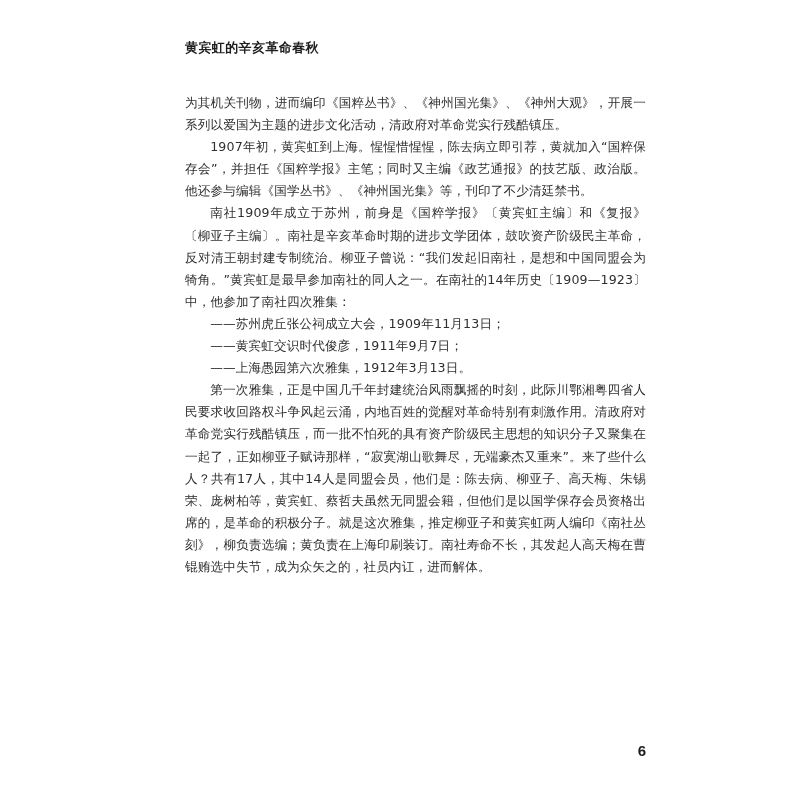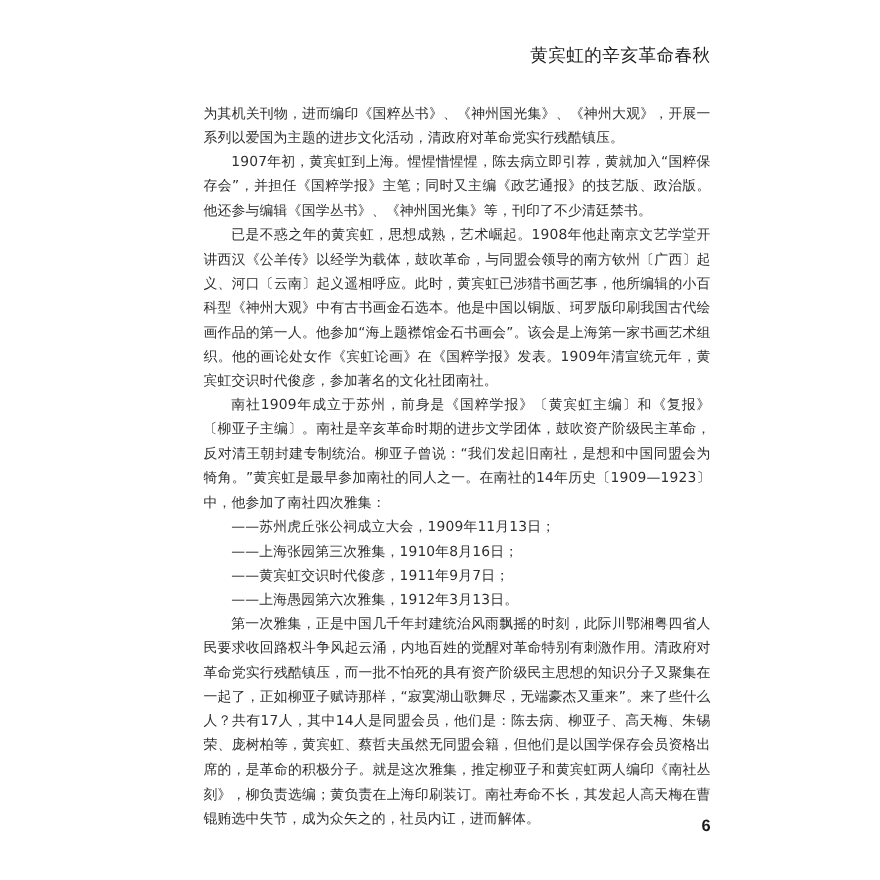--- a/index.html
+++ b/index.html
@@ -22,23 +22,23 @@
     width: 800px;
     height: 800px;
   }
 
   
   .running-header {
     position: absolute;
     top: 40px;
     left: 185px;
     width: 461px;
-    text-align: right;
-    font-size: 16px;
-    font-weight: normal;
+    text-align: left;
+    font-size: 13px;
+    font-weight: bold;
     letter-spacing: 0.4px;
     color: #1f1f1f;
     line-height: 1.2;
   }
 
   
   .text-column {
     position: absolute;
     top: 92px;
     left: 185px;
@@ -93,26 +93,24 @@
 <body>
 
 <div class="page">
 
   <div class="running-header">黄宾虹的辛亥革命春秋</div>
 
   <div class="text-column">
 
     <p class="para">为其机关刊物，进而编印《国粹丛书》、《神州国光集》、《神州大观》，开展一系列以爱国为主题的进步文化活动，清政府对革命党实行残酷镇压。</p>
     <p class="para indent">1907年初，黄宾虹到上海。惺惺惜惺惺，陈去病立即引荐，黄就加入“国粹保存会”，并担任《国粹学报》主笔；同时又主编《政艺通报》的技艺版、政治版。他还参与编辑《国学丛书》、《神州国光集》等，刊印了不少清廷禁书。</p>
-    <p class="para indent">已是不惑之年的黄宾虹，思想成熟，艺术崛起。1908年他赴南京文艺学堂开讲西汉《公羊传》以经学为载体，鼓吹革命，与同盟会领导的南方钦州〔广西〕起义、河口〔云南〕起义遥相呼应。此时，黄宾虹已涉猎书画艺事，他所编辑的小百科型《神州大观》中有古书画金石选本。他是中国以铜版、珂罗版印刷我国古代绘画作品的第一人。他参加“海上题襟馆金石书画会”。该会是上海第一家书画艺术组织。他的画论处女作《宾虹论画》在《国粹学报》发表。1909年清宣统元年，黄宾虹交识时代俊彦，参加著名的文化社团南社。</p>
     <p class="para indent">南社1909年成立于苏州，前身是《国粹学报》〔黄宾虹主编〕和《复报》〔柳亚子主编〕。南社是辛亥革命时期的进步文学团体，鼓吹资产阶级民主革命，反对清王朝封建专制统治。柳亚子曾说：“我们发起旧南社，是想和中国同盟会为犄角。”黄宾虹是最早参加南社的同人之一。在南社的14年历史〔1909—1923〕中，他参加了南社四次雅集：</p>
 
     <ul class="dash-list">
       <li class="dash-item">——苏州虎丘张公祠成立大会，1909年11月13日；</li>
-      <li class="dash-item">——上海张园第三次雅集，1910年8月16日；</li>
       <li class="dash-item">——黄宾虹交识时代俊彦，1911年9月7日；</li>
       <li class="dash-item">——上海愚园第六次雅集，1912年3月13日。</li>
     </ul>
 
     <p class="para indent">第一次雅集，正是中国几千年封建统治风雨飘摇的时刻，此际川鄂湘粤四省人民要求收回路权斗争风起云涌，内地百姓的觉醒对革命特别有刺激作用。清政府对革命党实行残酷镇压，而一批不怕死的具有资产阶级民主思想的知识分子又聚集在一起了，正如柳亚子赋诗那样，“寂寞湖山歌舞尽，无端豪杰又重来”。来了些什么人？共有17人，其中14人是同盟会员，他们是：陈去病、柳亚子、高天梅、朱锡荣、庞树柏等，黄宾虹、蔡哲夫虽然无同盟会籍，但他们是以国学保存会员资格出席的，是革命的积极分子。就是这次雅集，推定柳亚子和黄宾虹两人编印《南社丛刻》，柳负责选编；黄负责在上海印刷装订。南社寿命不长，其发起人高天梅在曹锟贿选中失节，成为众矢之的，社员内讧，进而解体。</p>
 
   </div>
 
   <div class="folio">6</div>
 

